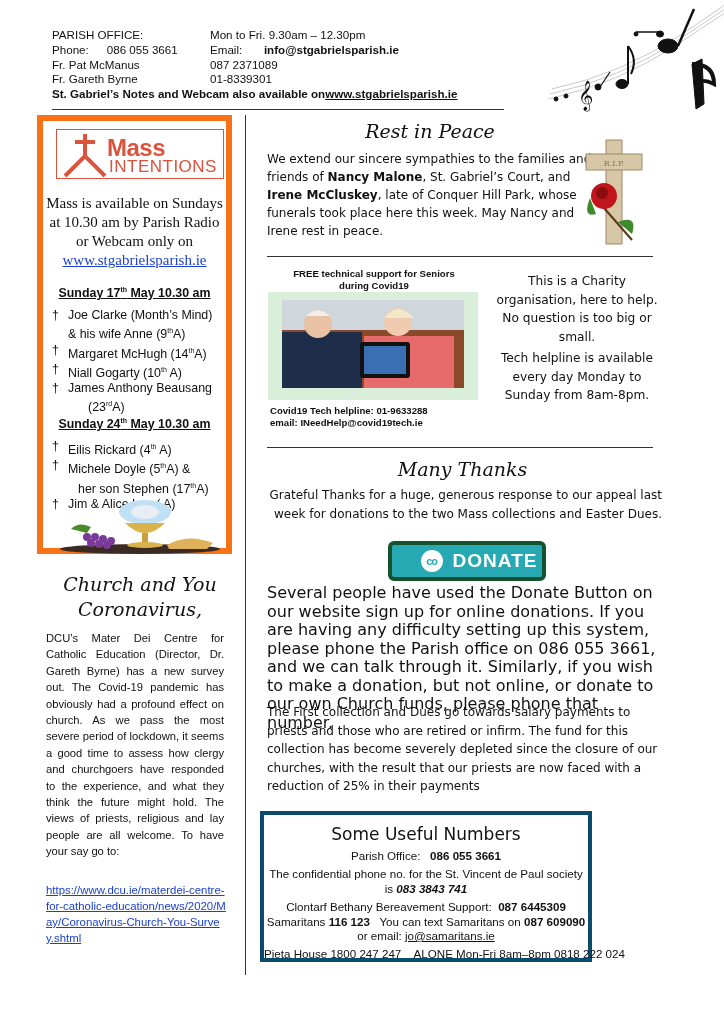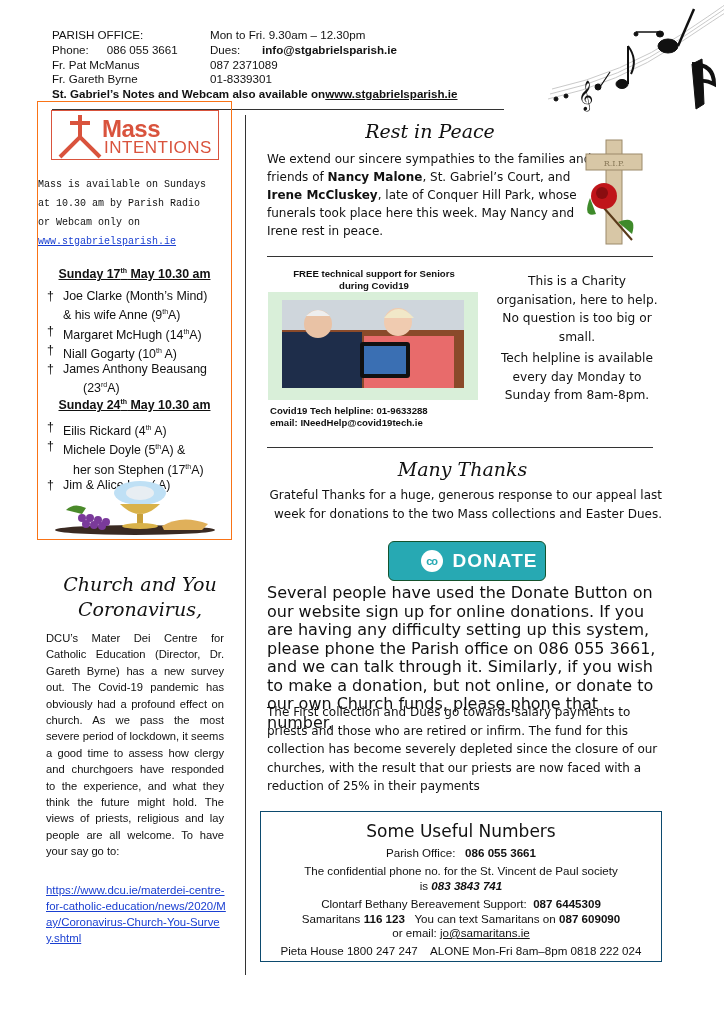--- a/index.html
+++ b/index.html
@@ -14,25 +14,25 @@
     .hdr .c1 { width: 158px; }
     .hdr .phone-num { margin-left: 18px; }
     .hdr b { font-weight: bold; margin-left: 12px; }
     .hdr .last { font-weight: bold; font-size: 11.6px; }
     .hdr .last u { text-decoration: underline; }
     .hdr-rule { left: 52px; top: 109px; width: 452px; height: 1px; background: #333; }
 
     .music { left: 528px; top: 4px; width: 196px; height: 110px; }
 
     
-    .mass-box { left: 37px; top: 101px; width: 195px; height: 439px; border: 1px solid #f97316; }
+    .mass-box { left: 37px; top: 115px; width: 195px; height: 439px; border: 6px solid #f97316; }
     .mi-logo { position: absolute; left: 13px; top: 8px; width: 168px; height: 50px; border: 1.5px solid #d9533d; }
     .mi-logo .mass { position: absolute; left: 50px; top: 4px; font-size: 24px; font-weight: bold; color: #d9533d; letter-spacing: -0.5px; }
     .mi-logo .intentions { position: absolute; left: 52px; top: 27px; font-size: 17px; color: #d9533d; letter-spacing: 0.5px; }
-    .mass-info { position: absolute; left: 0; top: 73px; width: 100%; text-align: left; font-family: Liberation Mono, monospace; font-size: 10px; line-height: 19px; }
+    .mass-info { position: absolute; left: 0; top: 73px; width: 100%; text-align: center; font-family: Liberation Serif, serif; font-size: 15px; line-height: 19px; }
     .mass-info .link { color: #1a3fd1; text-decoration: underline; }
     .sun { position: absolute; left: 0; width: 100%; text-align: center; font-weight: bold; font-size: 12.4px; text-decoration: underline; }
     .sun sup { font-size: 7px; }
     .int-list { position: absolute; left: 9px; width: 182px; font-size: 12.4px; line-height: 15.2px; }
     .int-list .li { display: flex; }
     .int-list .cross { width: 16px; flex: none; }
     .int-list sup { font-size: 7px; }
     .int-list .indent { padding-left: 16px; }
     .int-list .indent2 { padding-left: 36px; }
     .chalice { position: absolute; left: 14px; top: 378px; width: 166px; height: 56px; }
@@ -53,46 +53,46 @@
 
     .tech-caption { left: 266px; top: 268px; width: 216px; text-align: center; font-weight: bold; font-size: 9.6px; line-height: 12px; }
     .tech-photo { left: 268px; top: 292px; width: 210px; height: 108px; background: #d8eed8; overflow: hidden; }
     .tech-foot { left: 270px; top: 405px; width: 208px; text-align: left; font-weight: bold; font-size: 9.6px; line-height: 12px; }
     .charity { left: 496px; top: 272px; width: 162px; text-align: center; font-family: "DejaVu Sans", sans-serif; font-size: 12.2px; line-height: 18.5px; }
     .charity p + p { margin-top: 3px; }
     .rule2 { left: 267px; top: 447px; width: 386px; height: 1px; background: #333; }
 
     .thanks-title { left: 265px; top: 458px; width: 395px; }
     .thanks-body { left: 267px; top: 486px; width: 395px; font-family: "DejaVu Sans", sans-serif; font-size: 12px; line-height: 18.5px; text-align: right; }
-    .donate-btn { left: 388px; top: 541px; width: 158px; height: 40px; background: #27a9b3; border-radius: 6px; border: 1px solid #14532d; display: flex; align-items: center; justify-content: center; gap: 10px; color: #fff; font-weight: bold; font-size: 19px; letter-spacing: 1px; cursor: pointer; padding-left: 24px; }
+    .donate-btn { left: 388px; top: 541px; width: 158px; height: 40px; background: #27a9b3; border-radius: 6px; border: 4px solid #14532d; display: flex; align-items: center; justify-content: center; gap: 10px; color: #fff; font-weight: bold; font-size: 19px; letter-spacing: 1px; cursor: pointer; padding-left: 24px; }
     .donate-btn .dicon { width: 22px; height: 22px; border-radius: 50%; background: #fff; display: flex; align-items: center; justify-content: center; color: #27a9b3; font-size: 11px; font-weight: bold; letter-spacing: -1px; }
     .several { left: 267px; top: 584px; width: 395px; font-family: "DejaVu Sans", sans-serif; font-size: 16px; line-height: 18.5px; }
     .first { left: 267px; top: 703px; width: 395px; font-family: "DejaVu Sans", sans-serif; font-size: 12px; line-height: 18.5px; }
 
-    .numbers { left: 260px; top: 811px; width: 402px; height: 151px; border: 1px solid #0c4a6e; text-align: center; font-size: 11.6px; line-height: 14.4px; }
+    .numbers { left: 260px; top: 811px; width: 332px; height: 151px; border: 4px solid #0c4a6e; text-align: center; font-size: 11.6px; line-height: 14.4px; }
     .numbers .nt { font-family: "DejaVu Sans", sans-serif; font-size: 17px; margin-top: 8px; line-height: 22px; }
     .numbers .l { white-space: nowrap; }
     .numbers .g { margin-top: 4px; }
     .numbers b { font-weight: bold; }
     .numbers .link { text-decoration: underline; }
   </style>
 </head>
 <body>
 
 <div class="abs hdr">
   <div class="row">
     <span class="c1">PARISH OFFICE:</span>
     <span>Mon to Fri. 9.30am – 12.30pm</span>
   </div>
   <div class="row">
     <span class="c1">
       <span>Phone:</span><span class="phone-num">086 055 3661</span>
     </span>
     <span>
-      <span>Dues:</span>&nbsp;&nbsp; <b>info@stgabrielsparish.ie</b>
+      <span>Email:</span>&nbsp;&nbsp; <b>info@stgabrielsparish.ie</b>
     </span>
   </div>
   <div class="row">
     <span class="c1">Fr. Pat McManus</span>
     <span>087 2371089</span>
   </div>
   <div class="row">
     <span class="c1">Fr. Gareth Byrne</span>
     <span>01-8339301</span>
   </div>

